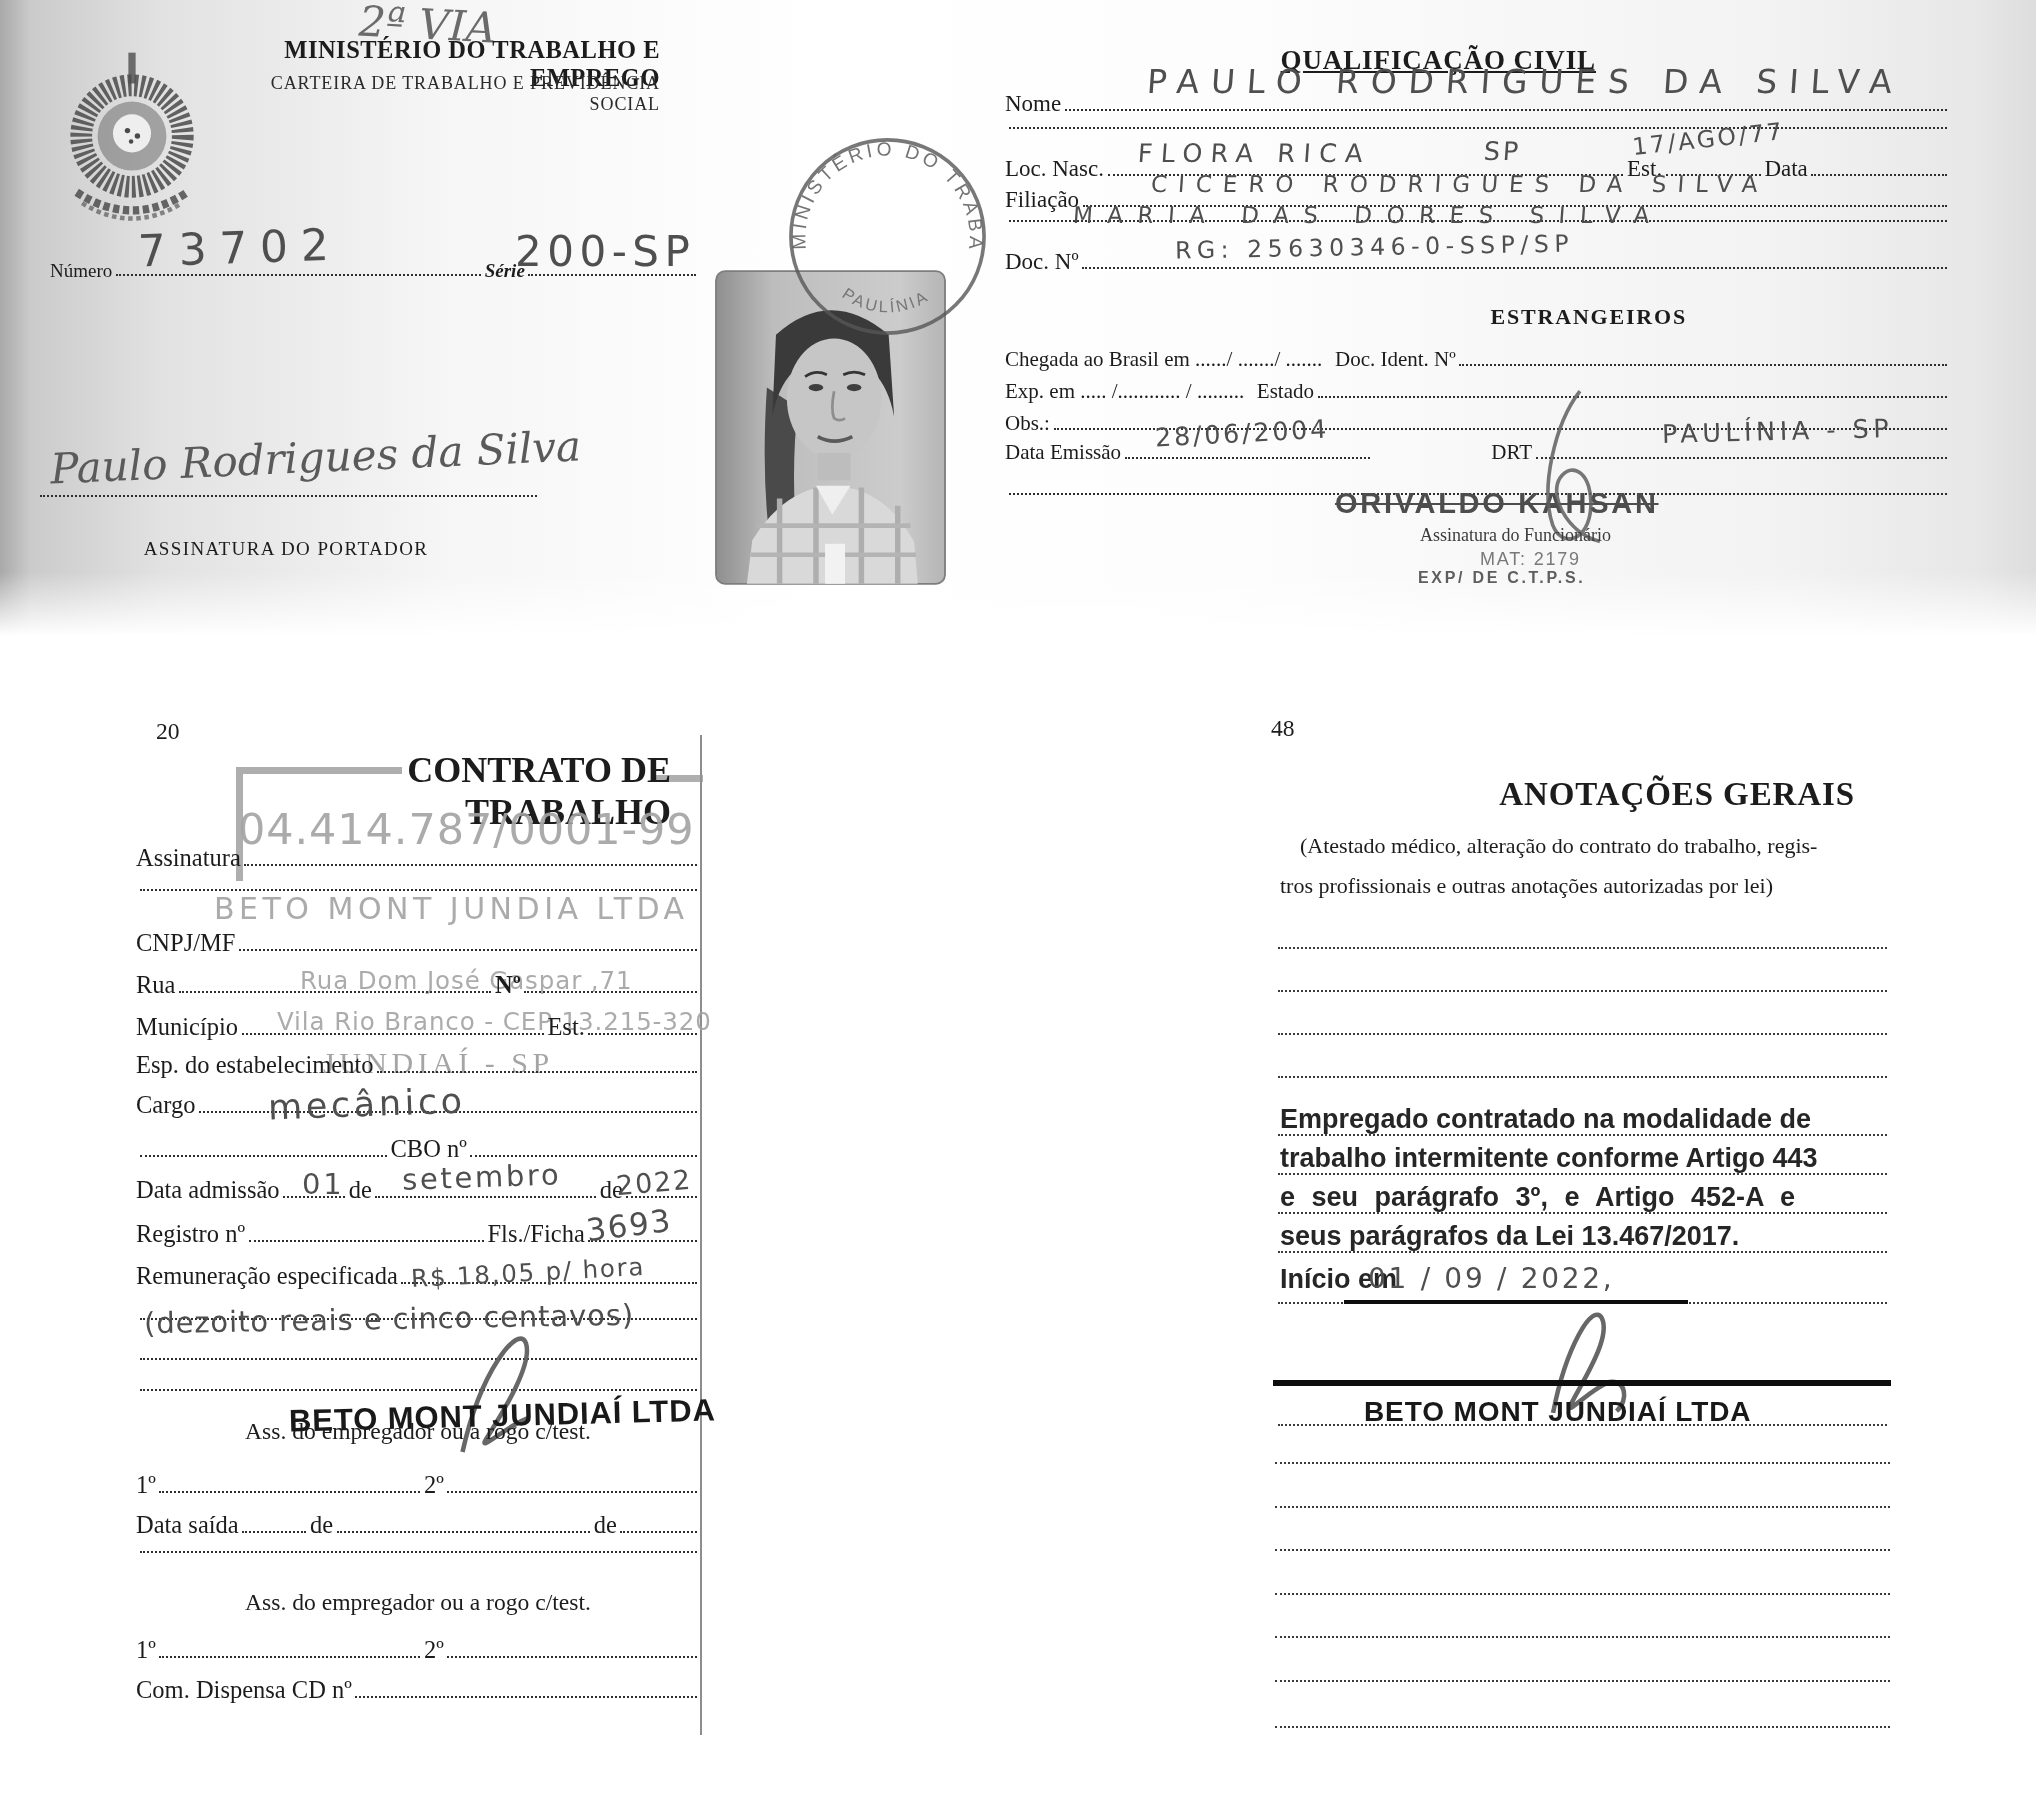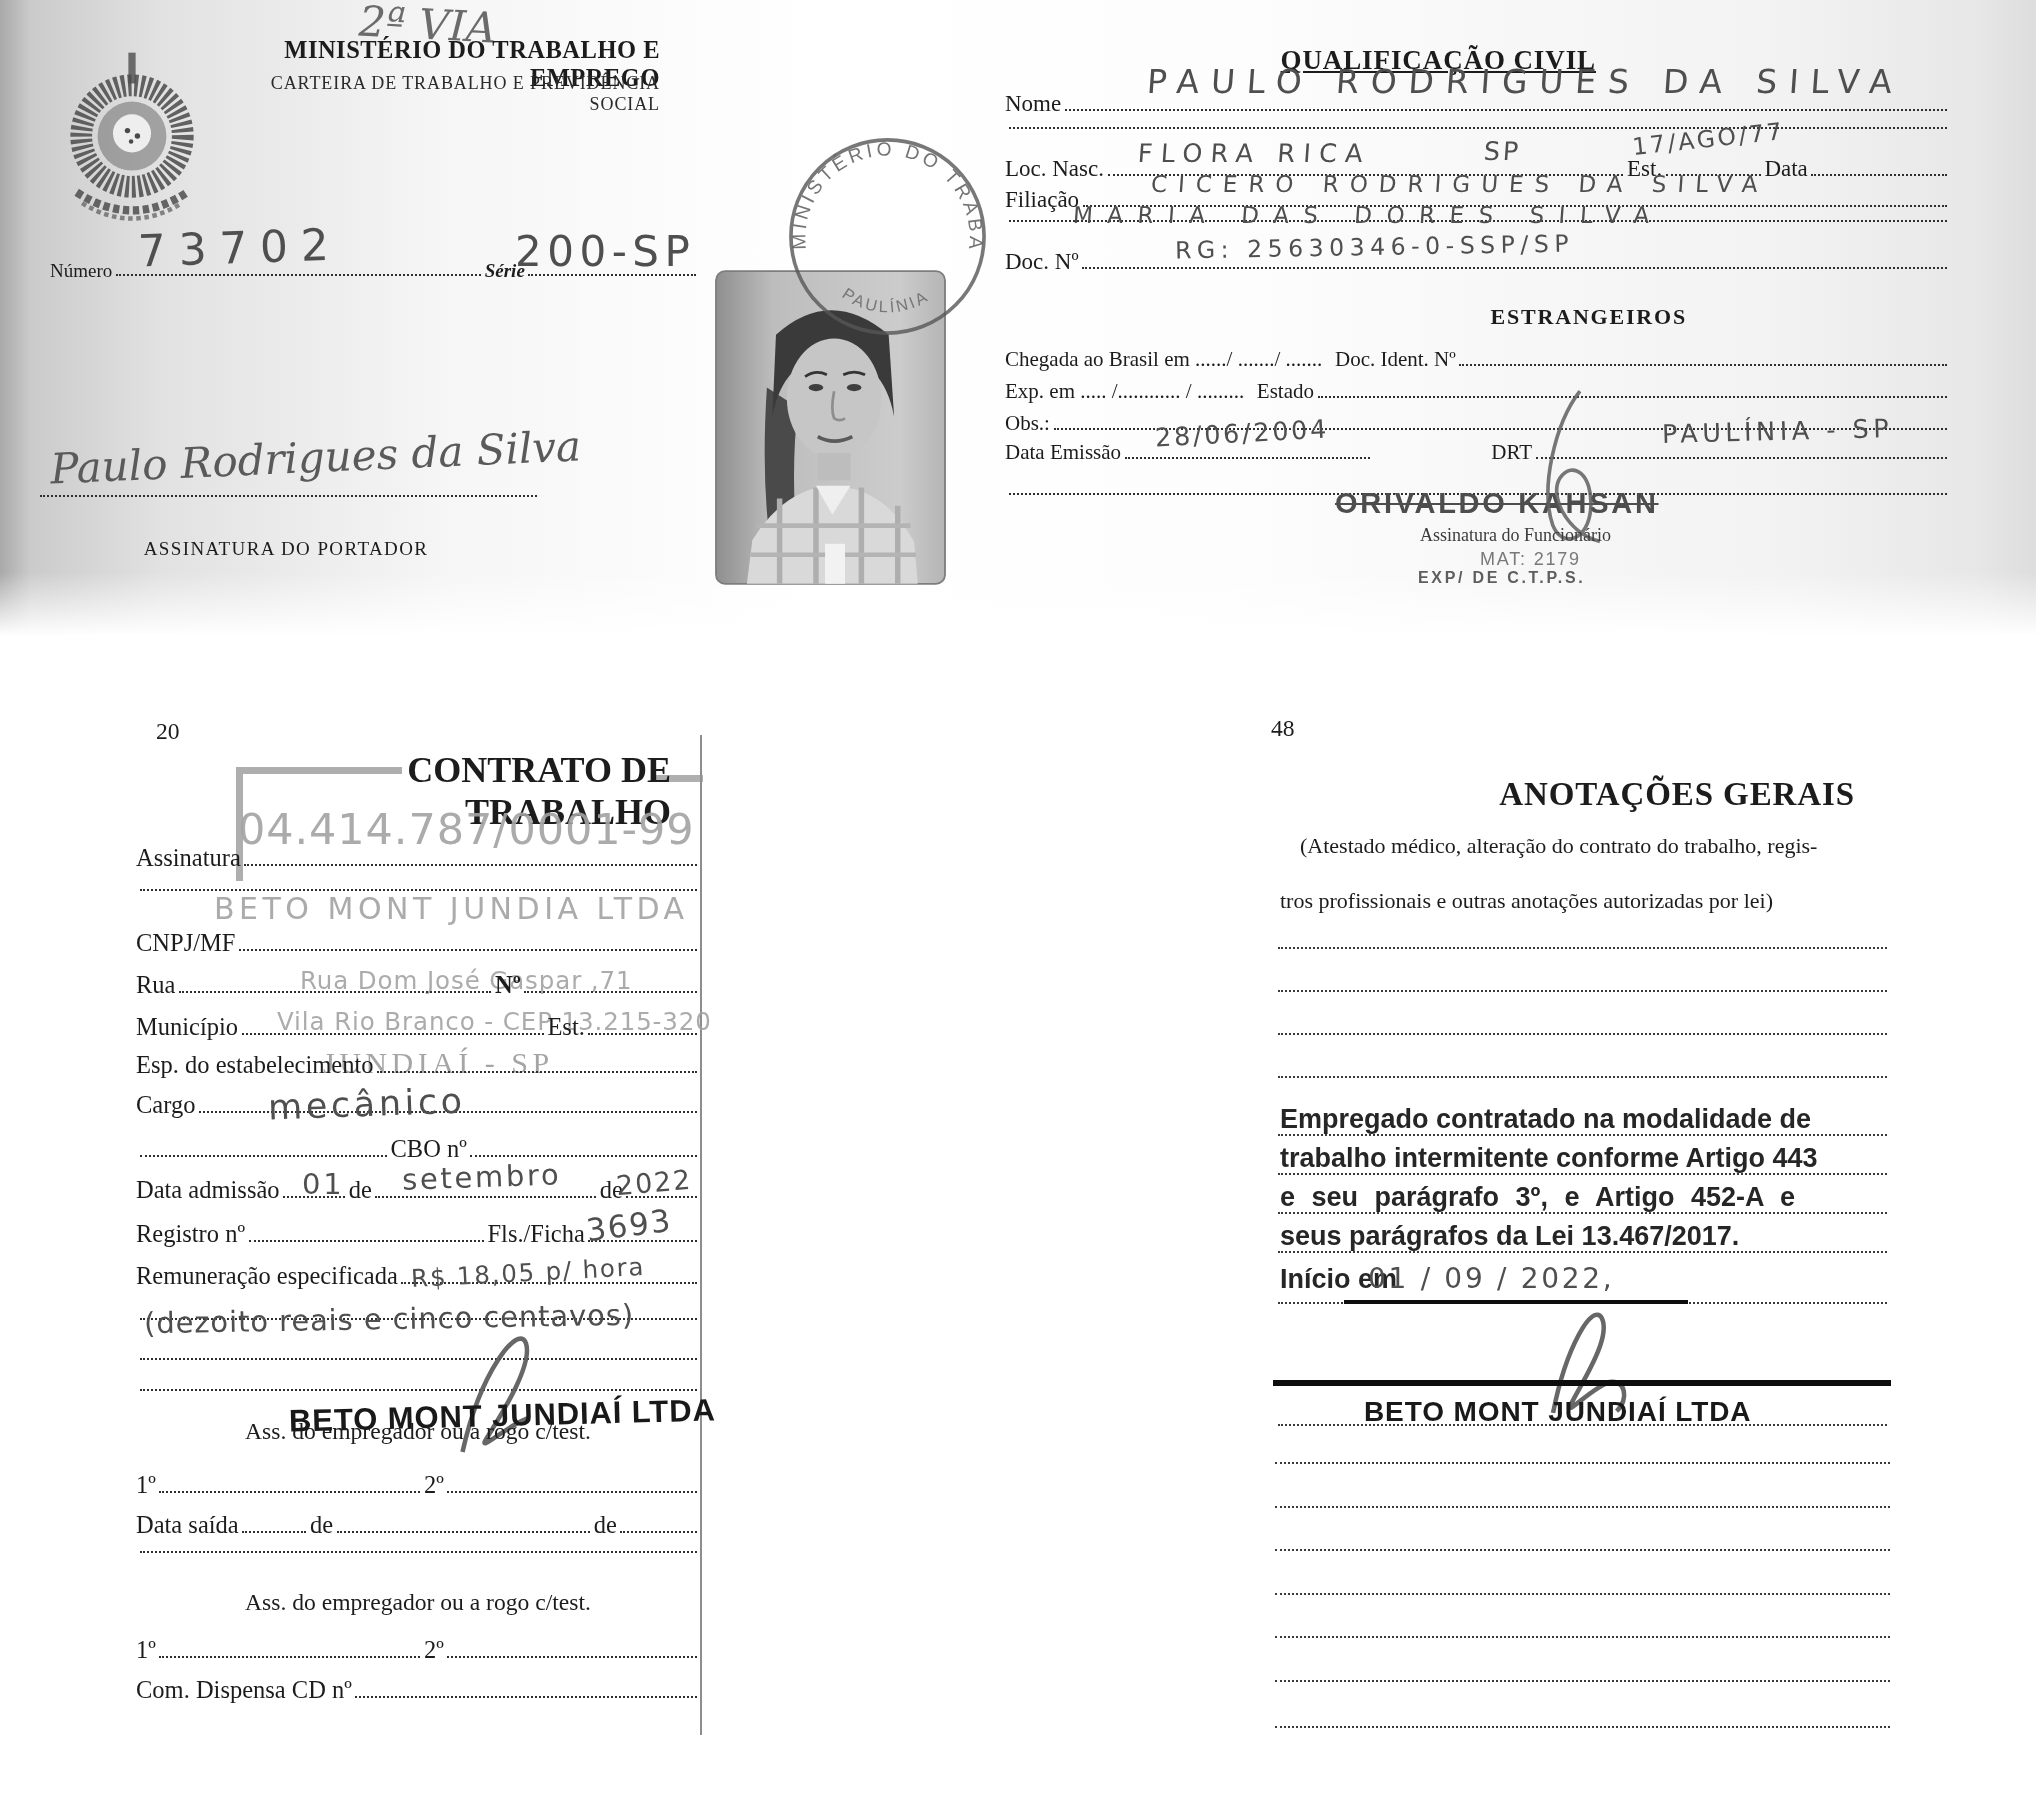--- a/index.html
+++ b/index.html
@@ -316,21 +316,21 @@
   </div>
 
   <div class="row" style="left:136px;top:1676px;width:565px;font-size:24.5px;">
     <span class="lbl">Com. Dispensa CD nº</span>
     <span class="fill"></span>
   </div>
 
   <div class="caption serift" style="left:1271px;top:715px;font-size:23.6px;">48</div>
   <div class="title serift" style="left:1346px;top:776px;width:509px;font-size:33px;letter-spacing:0.9px;">ANOTAÇÕES GERAIS</div>
   <div class="caption serift" style="left:1300px;top:833px;font-size:22px;">(Atestado médico, alteração do contrato do trabalho, regis-</div>
-  <div class="caption serift" style="left:1280px;top:873px;font-size:22px;margin-top:15px;">tros profissionais e outras anotações autorizadas por lei)</div>
+  <div class="caption serift" style="left:1280px;top:873px;font-size:22px;">tros profissionais e outras anotações autorizadas por lei)</div>
 
   <div class="dotline" style="left:1278px;top:947px;width:609px;"></div>
   <div class="dotline" style="left:1278px;top:990px;width:609px;"></div>
   <div class="dotline" style="left:1278px;top:1033px;width:609px;"></div>
   <div class="dotline" style="left:1278px;top:1076px;width:609px;"></div>
 
   <div class="dotline" style="left:1278px;top:1134px;width:609px;"></div>
   <div class="dotline" style="left:1278px;top:1173px;width:609px;"></div>
   <div class="dotline" style="left:1278px;top:1212px;width:609px;"></div>
   <div class="dotline" style="left:1278px;top:1251px;width:609px;"></div>

